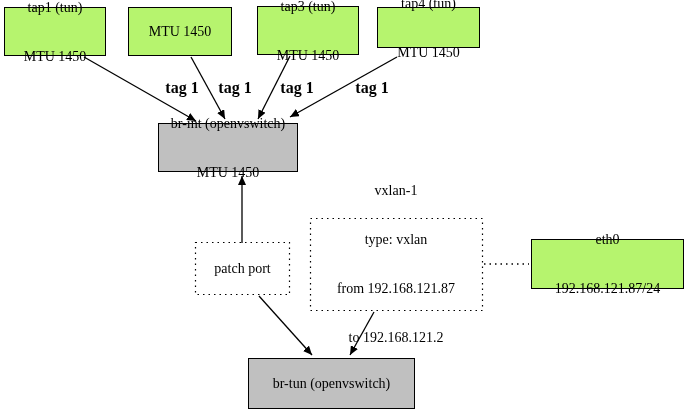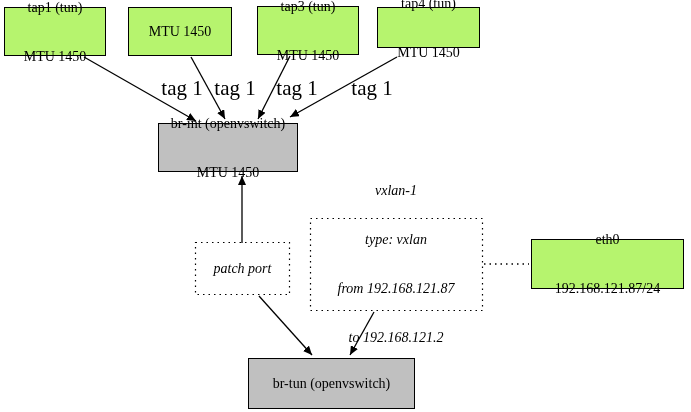--- a/index.html
+++ b/index.html
@@ -39,27 +39,28 @@
     justify-content: center;
     text-align: center;
     font-size: 14px;
     line-height: 21px;
     color: #000;
     gap: 28px;
   }
   .node.solid { border: 1.5px solid var(--edge-color); }
   .node.green { background: var(--interface-fill); }
   .node.gray  { background: var(--bridge-fill); }
-  .node.ghost { background: transparent; border: none; font-style: italic; }
+  .node.ghost { background: transparent; border: none; }
   .tag-label {
     position: absolute;
     transform: translate(-50%, -50%);
-    font-size: 21px;
+    font-size: 16px;
     white-space: nowrap;
     color: #000;
+    font-weight: bold;
   }
 </style>
 </head>
 <body>
 
 <div class="canvas">
 
   <svg class="edges" viewBox="0 0 691 412">
     <defs>
       <marker id="arrow" markerUnits="userSpaceOnUse" markerWidth="11" markerHeight="8" refX="9" refY="4" orient="auto">

